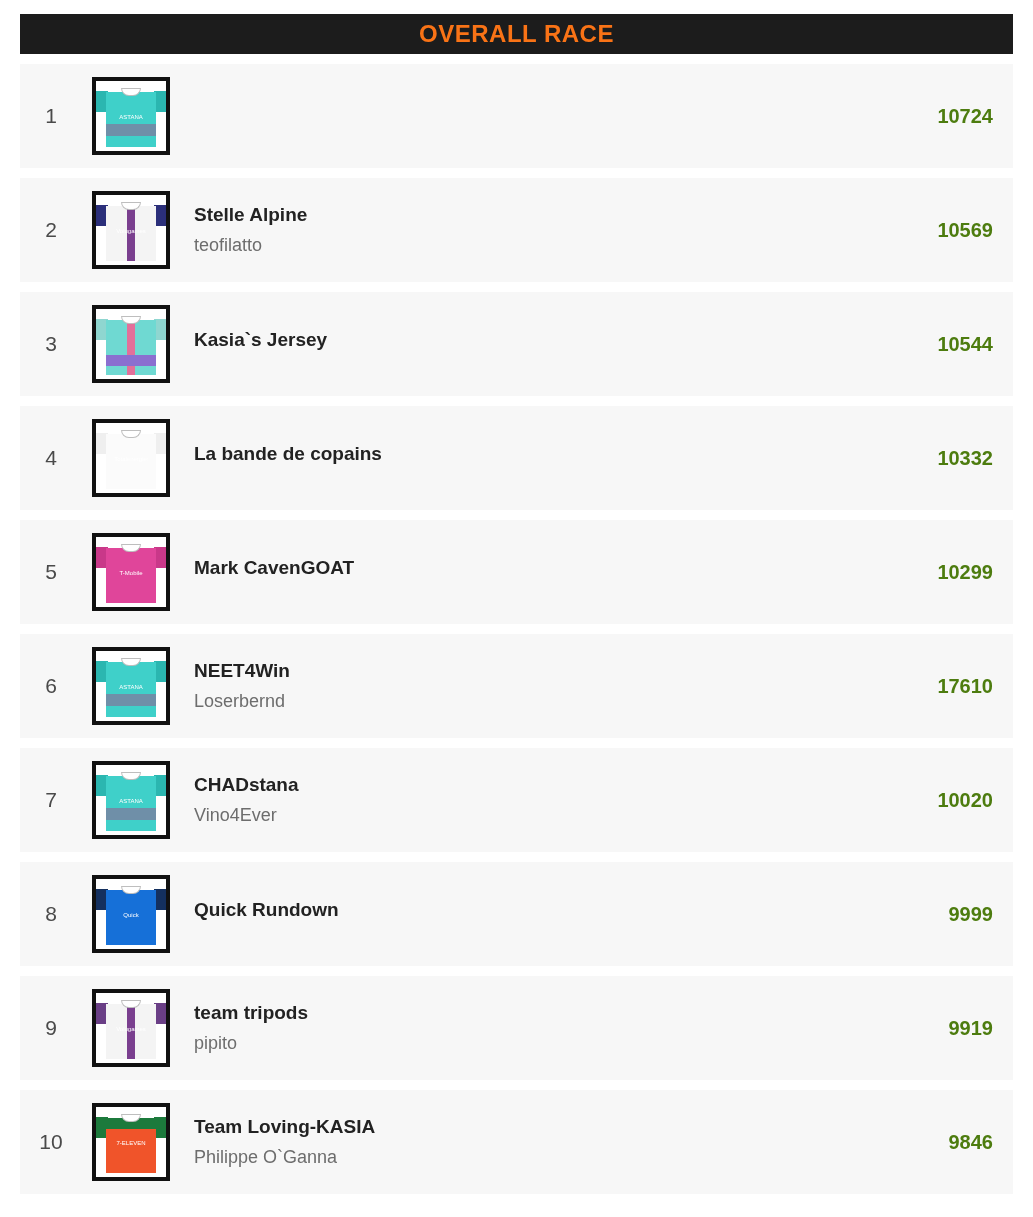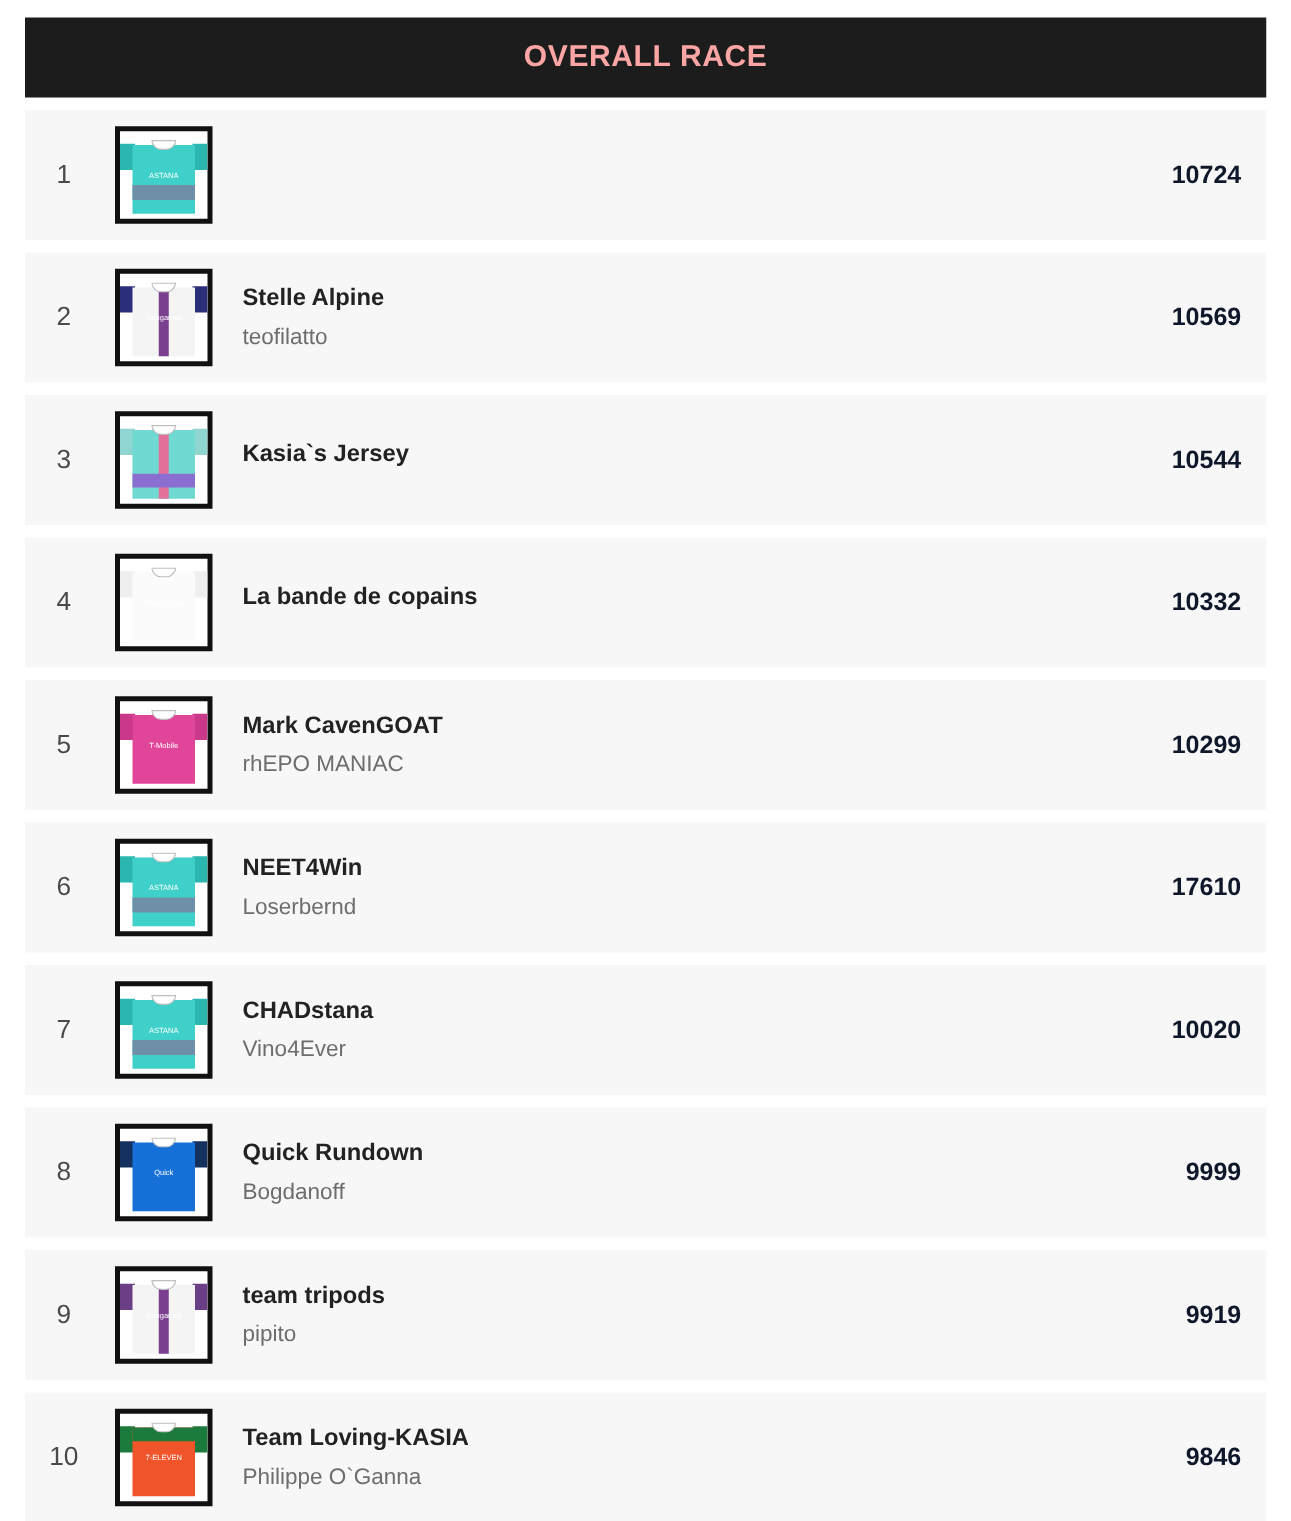--- a/index.html
+++ b/index.html
@@ -9,22 +9,22 @@
     font-family: "Liberation Sans", sans-serif;
   }
   .page {
     width: 1033px;
     min-height: 1217px;
     background: #ffffff;
     padding: 14px 20px 0 20px;
   }
   .header {
     background: #1c1c1c;
-    color: #fca5a5;
-    height: 64px;
+    color: #f97316;
+    height: 40px;
     display: flex;
     align-items: center;
     justify-content: center;
   }
   .header-title {
     font-size: 24px;
     font-weight: bold;
     letter-spacing: 0.5px;
   }
   .rows { margin-top: 10px; }
@@ -125,21 +125,21 @@
     margin-bottom: 9px;
   }
   .manager-name {
     font-size: 18px;
     color: #6d6d6d;
   }
   .points {
     flex: 0 0 auto;
     font-size: 20px;
     font-weight: bold;
-    color: #0f172a;
+    color: #4d7c0f;
     text-align: left;
     padding-right: 6px;
   }
 </style>
 </head>
 <body>
 
 <div class="page">
 
   <div class="header">
@@ -235,21 +235,20 @@
           <div class="j-sleeve right" style="background:#c93889"></div>
           <div class="j-body" style="background:#e0459a"></div>
 
           <div class="j-collar"></div>
           <div class="j-logo">T-Mobile</div>
         </div>
       </div>
     </div>
     <div class="info">
       <div class="team-name">Mark CavenGOAT</div>
-      <div class="manager-name">rhEPO MANIAC</div>
     </div>
     <div class="points">10299</div>
   </div>
       <div class="row">
     <div class="rank">6</div>
     <div class="jersey-cell">
       <div class="jersey-frame">
         <div class="jersey-inner">
           <div class="j-sleeve left" style="background:#2bb6b0"></div>
           <div class="j-sleeve right" style="background:#2bb6b0"></div>
@@ -297,21 +296,20 @@
           <div class="j-sleeve right" style="background:#14305f"></div>
           <div class="j-body" style="background:#1670d8"></div>
 
           <div class="j-collar"></div>
           <div class="j-logo">Quick</div>
         </div>
       </div>
     </div>
     <div class="info">
       <div class="team-name">Quick Rundown</div>
-      <div class="manager-name">Bogdanoff</div>
     </div>
     <div class="points">9999</div>
   </div>
       <div class="row">
     <div class="rank">9</div>
     <div class="jersey-cell">
       <div class="jersey-frame">
         <div class="jersey-inner">
           <div class="j-sleeve left" style="background:#6a3f86"></div>
           <div class="j-sleeve right" style="background:#6a3f86"></div>

